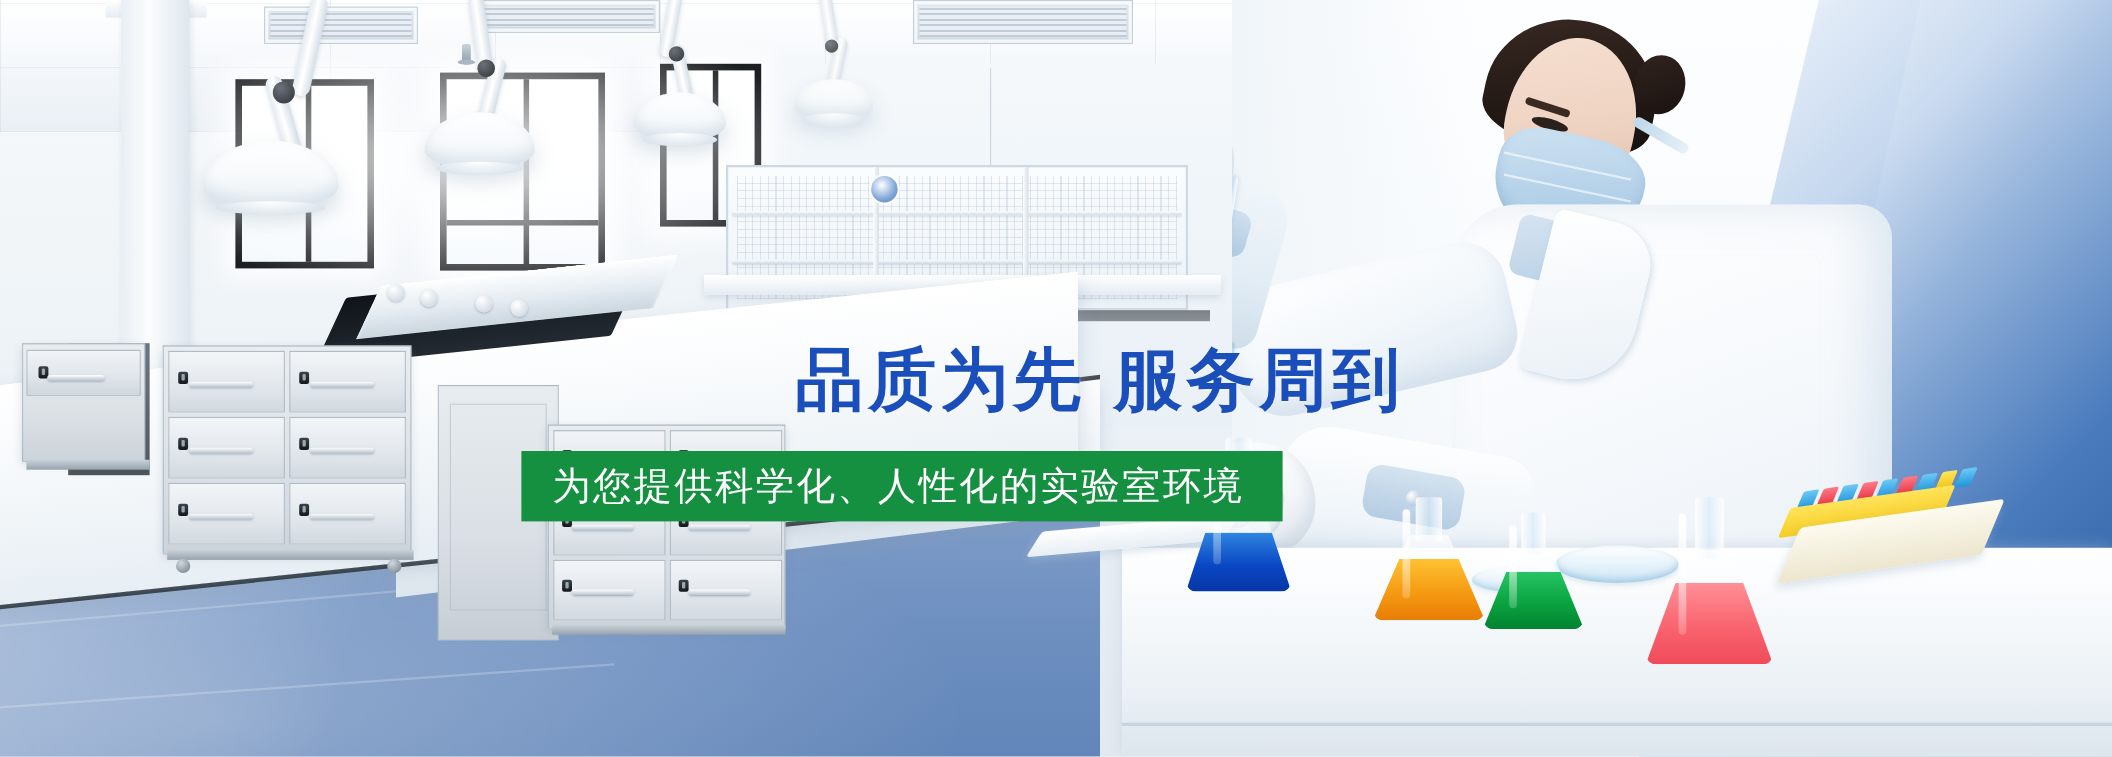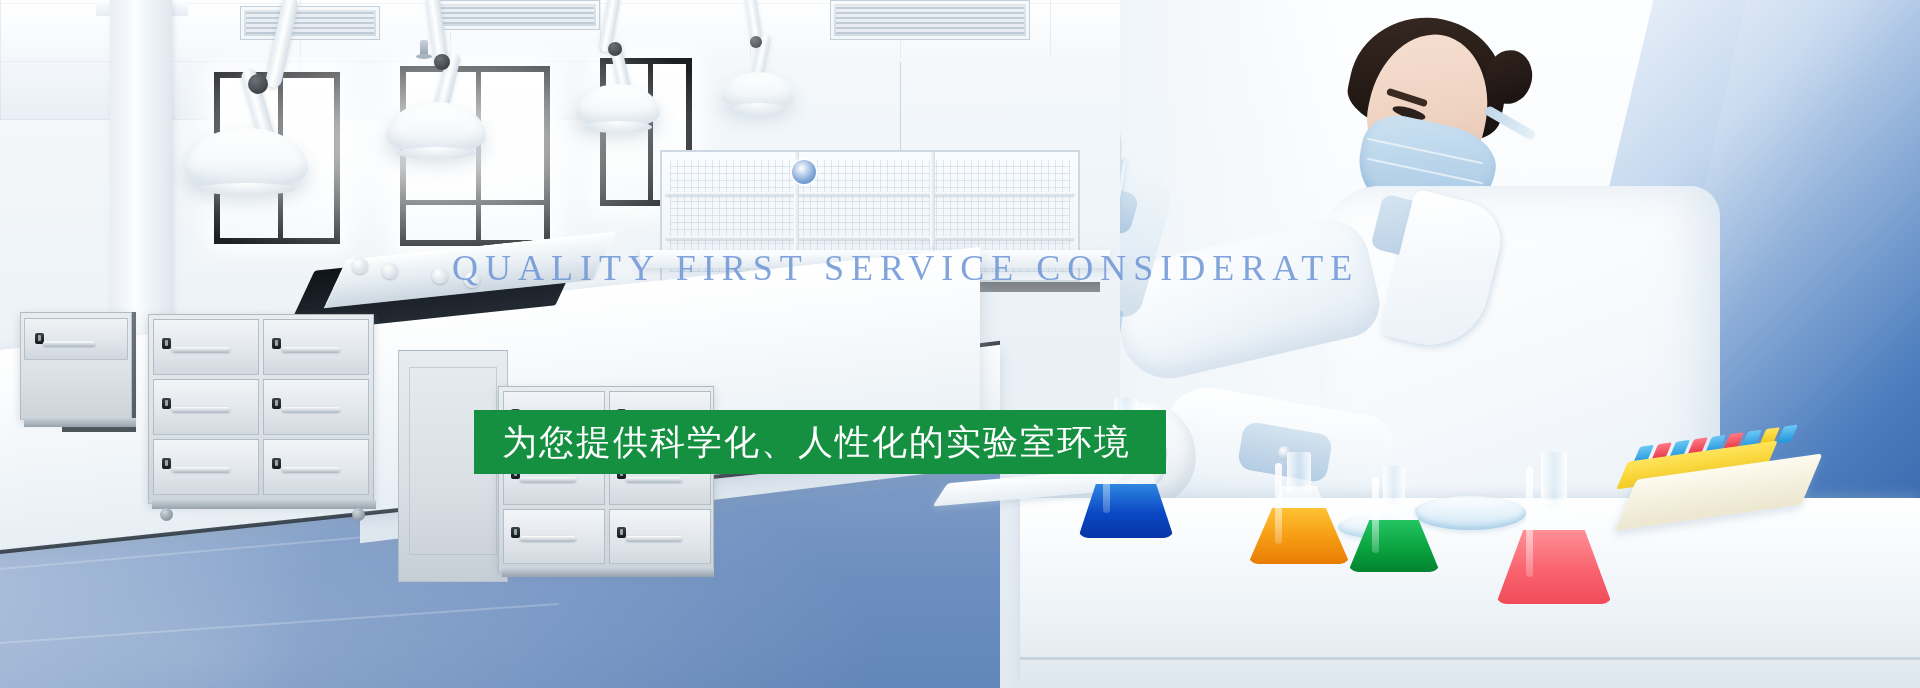--- a/index.html
+++ b/index.html
@@ -942,21 +942,21 @@
 
   <div class="flask flaskPink">
     <span class="neck"></span>
       <span class="body">
         <span class="liquid"></span>
       </span>
       <span class="gloss"></span>
   </div>
 
   <div class="copy">
-    <div class="eyebrow">QUALITY FIRST SERVICE CONSIDERATE</div>
-
+
+    <div class="headline">品质为先 服务周到</div>
 
     <div class="subtitle-bar">
       <span class="subtitle-text">为您提供科学化、人性化的实验室环境</span>
     </div>
   </div>
 
 </div>
 
 </body></html>

